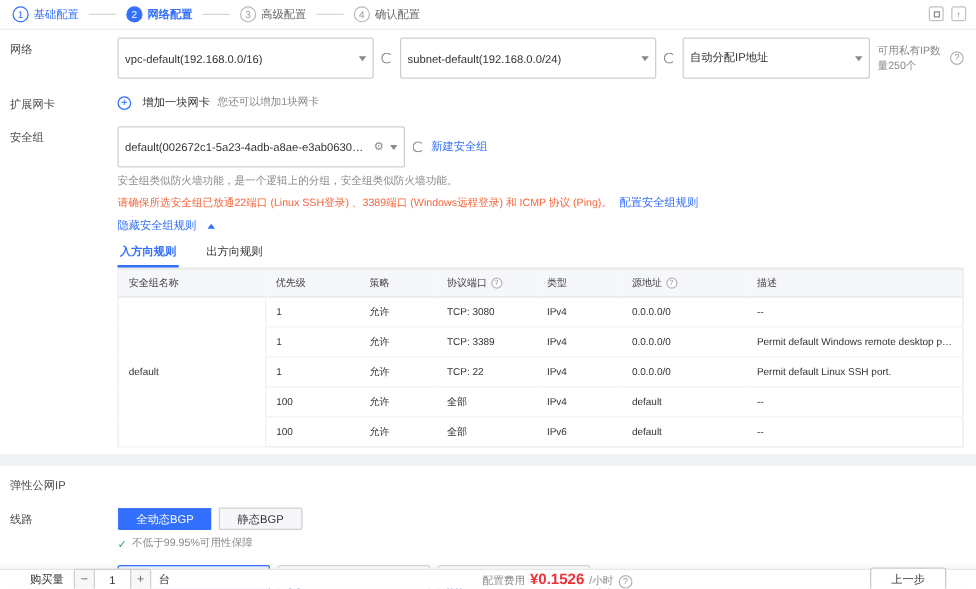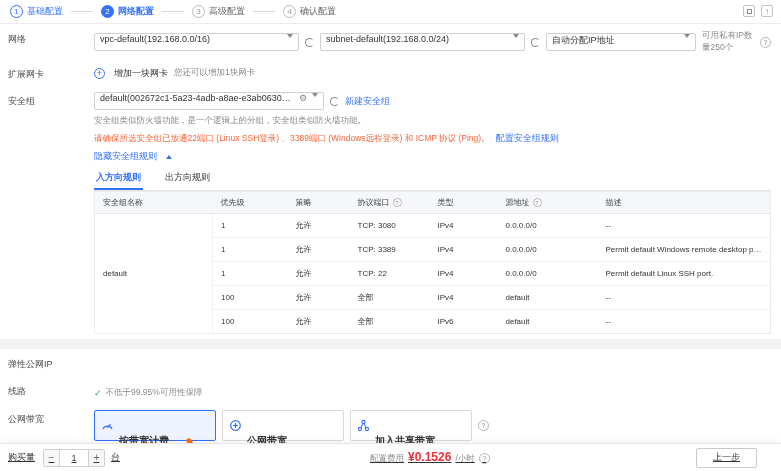--- a/index.html
+++ b/index.html
@@ -22,21 +22,21 @@
   .tool .inner-sq { width:5px; height:5px; border:1px solid #8a8a8a; }
 
   
   .row { display:flex; padding:6px 10px 5px 8px; }
   .row-label { width:86px; flex:none; color:#4c4c4c; padding-top:3px; }
   .row-body { flex:1; min-width:0; }
   .hrow { display:flex; align-items:center; gap:6px; flex-wrap:nowrap; }
   .muted { color:#8a8a8a; font-size:8.5px; }
 
   
-  .select { display:flex; align-items:flex-start; border:1px solid #cfcfcf; border-radius:2px; height:18px; padding:0 5px; background:#fff; cursor:pointer; }
+  .select { display:flex; align-items:center; border:1px solid #cfcfcf; border-radius:2px; height:33px; padding:0 5px; background:#fff; cursor:pointer; }
   .select .sel-text { flex:1; white-space:nowrap; overflow:hidden; text-overflow:ellipsis; color:#333; }
   .caret { width:0; height:0; border-left:3px solid transparent; border-right:3px solid transparent; border-top:4px solid #8a8a8a; margin-left:5px; flex:none; }
   .caret-up-blue { width:0; height:0; border-left:3px solid transparent; border-right:3px solid transparent; border-bottom:4px solid #3370ff; display:inline-block; margin-left:3px; }
   .w205 { width:205px; flex:none; } .w150 { width:150px; flex:none; } .w230 { width:230px; flex:none; }
   .gear { color:#8a8a8a; font-size:9px; margin-left:4px; flex:none; cursor:pointer; }
 
   .refresh { width:9px; height:9px; border:1.5px solid #8a8a8a; border-radius:50%; border-right-color:transparent; display:inline-block; flex:none; cursor:pointer; }
   .qicon { width:11px; height:11px; border:1px solid #b5b5b5; border-radius:50%; color:#8a8a8a; font-size:7px; display:inline-flex; align-items:center; justify-content:center; flex:none; cursor:pointer; background:#fff; }
   .qicon.small { width:9px; height:9px; font-size:6px; }
 
@@ -81,21 +81,21 @@
   .bw-sub { font-size:7.5px; color:#999; white-space:nowrap; overflow:hidden; text-overflow:ellipsis; }
   .flame { width:5px; height:7px; background:#ff6a00; border-radius:50% 50% 50% 0; transform:rotate(-45deg); display:inline-block; flex:none; }
 
   .stepper { display:inline-flex; align-items:stretch; border:1px solid #cfcfcf; border-radius:2px; height:18px; background:#fff; }
   .stepper .sbtn { width:16px; display:inline-flex; align-items:center; justify-content:center; color:#666; background:#f7f7f7; cursor:pointer; font-size:10px; }
   .stepper .sbtn.minus { border-right:1px solid #cfcfcf; }
   .stepper .sbtn.plus { border-left:1px solid #cfcfcf; }
   .stepper input { width:28px; border:none; outline:none; text-align:center; font-size:9px; font-family:inherit; color:#333; }
 
   
-  .footer { position:absolute; left:0; right:0; bottom:0; height:28px; background:#fff; border-top:1px solid #e6e6e6; box-shadow:0 -2px 5px rgba(0,0,0,.05); display:flex; align-items:center; padding-left:8px;text-decoration:underline; }
+  .footer { position:absolute; left:0; right:0; bottom:0; height:16px; background:#fff; border-top:1px solid #e6e6e6; box-shadow:0 -2px 5px rgba(0,0,0,.05); display:flex; align-items:center; padding-left:24px; }
   .fee-group { display:flex; align-items:baseline; gap:4px; margin-left:250px; }
   .price { color:#f03038; font-size:12px; font-weight:bold; }
   .prev-btn { height:20px; padding:0 16px; border:1px solid #c9c9c9; border-radius:2px; background:#fff; color:#333; font-size:9px; font-family:inherit; cursor:pointer; margin-right:24px; }
   .next-btn { height:28px; padding:0 14px; border:none; background:#c7000b; color:#fff; font-size:9px; font-family:inherit; cursor:pointer; }
   .footer-right { margin-left:auto; display:flex; align-items:center; }
 </style>
 </head>
 <body>
 
 <div class="page">
@@ -266,20 +266,24 @@
 
   <div class="divider-band"></div>
 
   <div class="row">
     <div class="row-label">弹性公网IP</div>
   </div>
 
   <div class="row">
     <div class="row-label">线路</div>
     <div class="row-body">
+      <div class="hrow">
+        <span class="seg-btn first on" style="margin-right:0">全动态BGP</span>
+          <span class="seg-btn last">静态BGP</span>
+      </div>
       <div class="note-line">
         <span class="gcheck">✓</span>
         <span class="muted">不低于99.95%可用性保障</span>
       </div>
     </div>
   </div>
 
   <div class="row">
     <div class="row-label">公网带宽</div>
     <div class="row-body">

